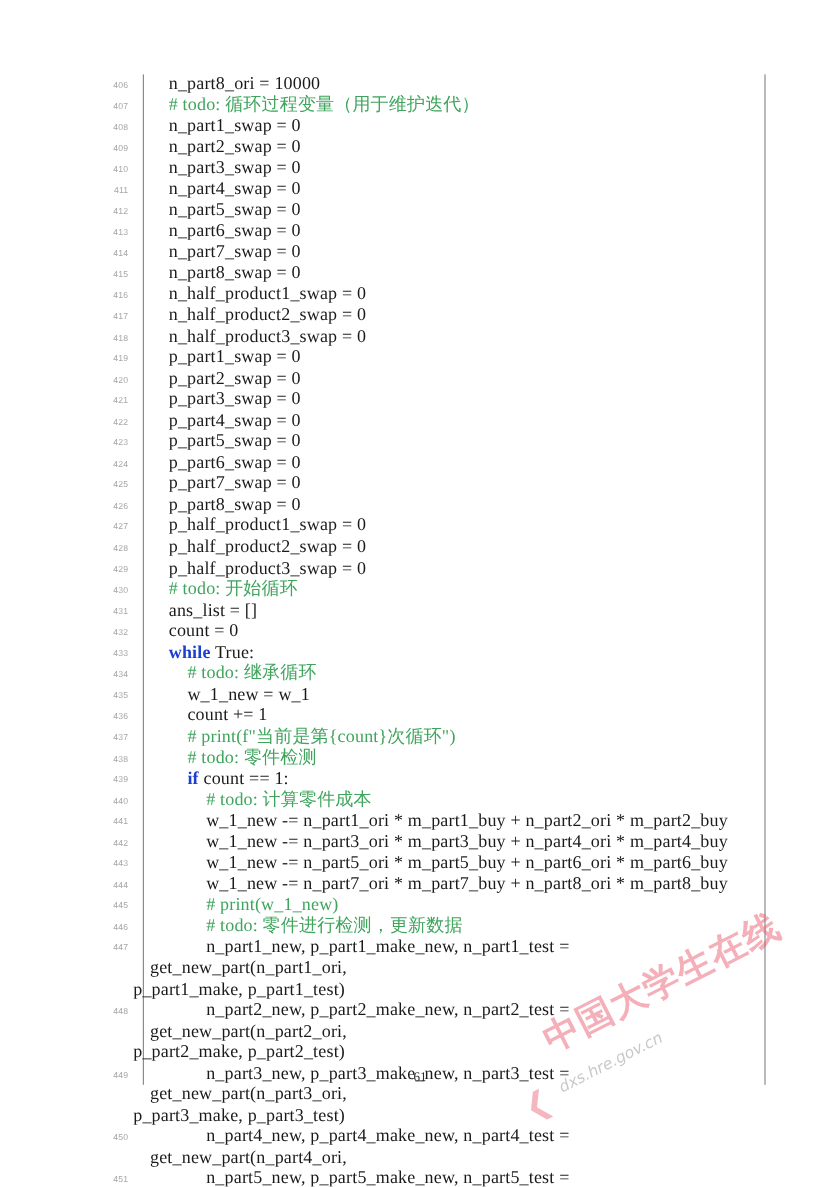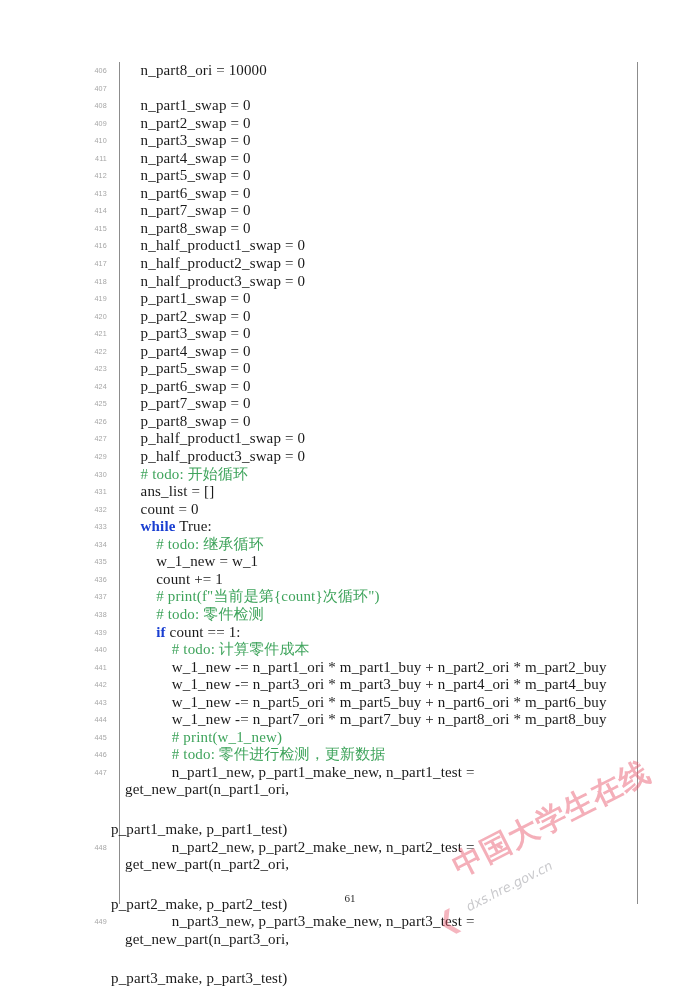--- a/index.html
+++ b/index.html
@@ -69,21 +69,21 @@
     color: #1a1a1a;
     white-space: pre-wrap;
     font-family: "Liberation Serif", "DejaVu Serif", serif;
     letter-spacing: 0.15px;
   }
   .codetext.comment { color: #3fa45c; }
   .codetext .k { color: #1a3fd1; font-weight: bold; }
 
   
   .cont .lineno { color: transparent; }
-  .cont .codetext { padding-left: 0px; margin-top: 22px; }
+  .cont .codetext { padding-left: 0px; }
 
   
   .page-number {
     position: absolute;
     left: 0;
     right: 0;
     top: 892px;
     text-align: center;
     font-size: 11px;
     color: #2b2b2b;
@@ -149,20 +149,21 @@
   <div class="listing">
     <div class="gutter-rule-left"></div>
     <div class="gutter-rule-right"></div>
     <div class="code-lines" id="code-lines">
         <div class="code-row">
           <div class="lineno">406</div>
           <div class="codetext">    n_part8_ori = 10000</div>
         </div>
         <div class="code-row">
           <div class="lineno">407</div>
+          <div class="codetext comment">    # todo: 循环过程变量（用于维护迭代）</div>
         </div>
         <div class="code-row">
           <div class="lineno">408</div>
           <div class="codetext">    n_part1_swap = 0</div>
         </div>
         <div class="code-row">
           <div class="lineno">409</div>
           <div class="codetext">    n_part2_swap = 0</div>
         </div>
         <div class="code-row">
@@ -229,20 +230,24 @@
           <div class="lineno">425</div>
           <div class="codetext">    p_part7_swap = 0</div>
         </div>
         <div class="code-row">
           <div class="lineno">426</div>
           <div class="codetext">    p_part8_swap = 0</div>
         </div>
         <div class="code-row">
           <div class="lineno">427</div>
           <div class="codetext">    p_half_product1_swap = 0</div>
+        </div>
+        <div class="code-row">
+          <div class="lineno">428</div>
+          <div class="codetext">    p_half_product2_swap = 0</div>
         </div>
         <div class="code-row">
           <div class="lineno">429</div>
           <div class="codetext">    p_half_product3_swap = 0</div>
         </div>
         <div class="code-row">
           <div class="lineno">430</div>
           <div class="codetext comment">    # todo: 开始循环</div>
         </div>
         <div class="code-row">

